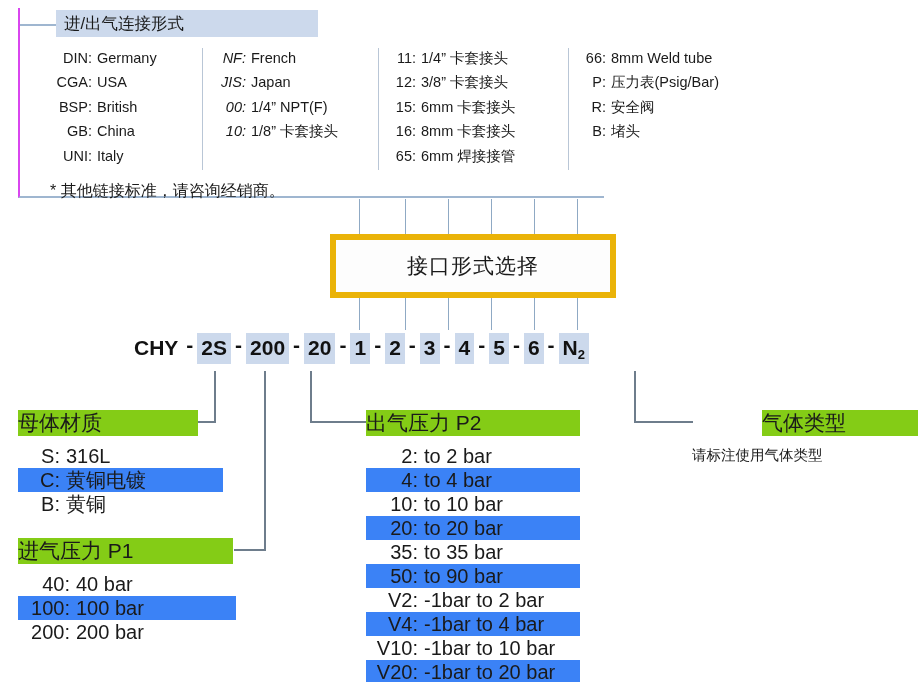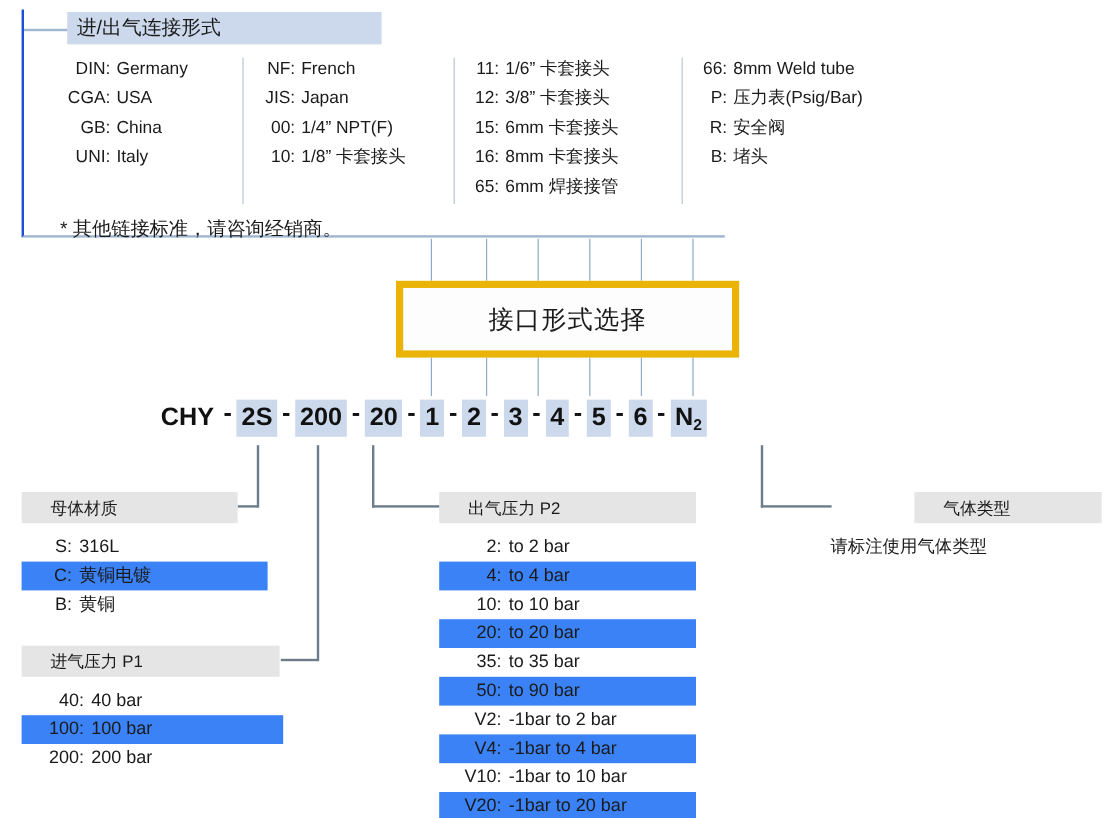--- a/index.html
+++ b/index.html
@@ -14,21 +14,21 @@
     color: #1a1a1a;
     overflow: hidden;
   }
 
   .abs { position: absolute; }
 
   
   #top-box {
     left: 18px; top: 8px;
     width: 586px; height: 190px;
-    border-left: 2px solid #1d4ed8;
+    border-left: 2px solid #d946ef;
     border-bottom: 2px solid #9fb6d0;
   }
   #top-box-title {
     position: absolute;
     left: 36px; top: 2px;
     width: 262px; height: 27px;
     line-height: 27px;
     padding-left: 8px;
     font-size: 16.5px;
     color: #1a1a1a;
@@ -51,21 +51,21 @@
   .topcol .row { white-space: nowrap; display: block; }
   .topcol .k {
     display: inline-block;
     text-align: right;
     margin-right: 5px;
   }
 
   #topcol1 { left: 30px; width: 146px; }
   #topcol1 .k { width: 42px; }
   #topcol2 { left: 196px; width: 150px; }
-  #topcol2 .k { width: 30px; }
+  #topcol2 .k { width: 30px; font-style: italic; }
   #topcol3 { left: 372px; width: 164px; }
   #topcol3 .k { width: 24px; }
   #topcol4 { left: 562px; width: 180px; }
   #topcol4 .k { width: 24px; }
 
   .topsep {
     position: absolute;
     top: 40px; width: 1px; height: 122px;
     background: #b9c6d6;
   }
@@ -128,27 +128,27 @@
   }
 
   
   .lead-v { position: absolute; width: 1.5px; background: #6e7d8c; }
   .lead-h { position: absolute; height: 1.5px; background: #6e7d8c; }
 
   
   .sec-title {
     position: absolute;
     height: 26px; line-height: 26px;
-    padding-left: 24px;
-    font-size: 14px;
-    background: #e5e5e5;
-    white-space: nowrap;
-  }
-
-  .sec-list { position: absolute; font-size: 15px; }
+    padding-left: 0;
+    font-size: 21px;
+    background: #84cc16;
+    white-space: nowrap;
+  }
+
+  .sec-list { position: absolute; font-size: 20px; }
   .sec-list .row {
     display: block;
     height: 24px; line-height: 24px;
     white-space: nowrap;
   }
   .sec-list .row.z { background: #3b82f6; }
   .sec-list .k {
     display: inline-block;
     text-align: right;
     margin-right: 6px;
@@ -188,33 +188,34 @@
   <div id="top-title-leader"></div>
   <div id="top-box-title">进/出气连接形式</div>
 
   <div class="topsep" id="topsep1"></div>
   <div class="topsep" id="topsep2"></div>
   <div class="topsep" id="topsep3"></div>
 
   <div class="topcol" id="topcol1">
     <span class="row"><span class="k">DIN:</span><span>Germany</span></span>
     <span class="row"><span class="k">CGA:</span><span>USA</span></span>
+    <span class="row"><span class="k">BSP:</span><span>British</span></span>
     <span class="row"><span class="k">GB:</span><span>China</span></span>
     <span class="row"><span class="k">UNI:</span><span>Italy</span></span>
   </div>
 
   <div class="topcol" id="topcol2">
     <span class="row"><span class="k">NF:</span><span>French</span></span>
     <span class="row"><span class="k">JIS:</span><span>Japan</span></span>
     <span class="row"><span class="k">00:</span><span>1/4” NPT(F)</span></span>
     <span class="row"><span class="k">10:</span><span>1/8” 卡套接头</span></span>
   </div>
 
   <div class="topcol" id="topcol3">
-    <span class="row"><span class="k">11:</span><span>1/6” 卡套接头</span></span>
+    <span class="row"><span class="k">11:</span><span>1/4” 卡套接头</span></span>
     <span class="row"><span class="k">12:</span><span>3/8” 卡套接头</span></span>
     <span class="row"><span class="k">15:</span><span>6mm 卡套接头</span></span>
     <span class="row"><span class="k">16:</span><span>8mm 卡套接头</span></span>
     <span class="row"><span class="k">65:</span><span>6mm 焊接接管</span></span>
   </div>
 
   <div class="topcol" id="topcol4">
     <span class="row"><span class="k">66:</span><span>8mm Weld tube</span></span>
     <span class="row"><span class="k">P:</span><span>压力表(Psig/Bar)</span></span>
     <span class="row"><span class="k">R:</span><span>安全阀</span></span>

